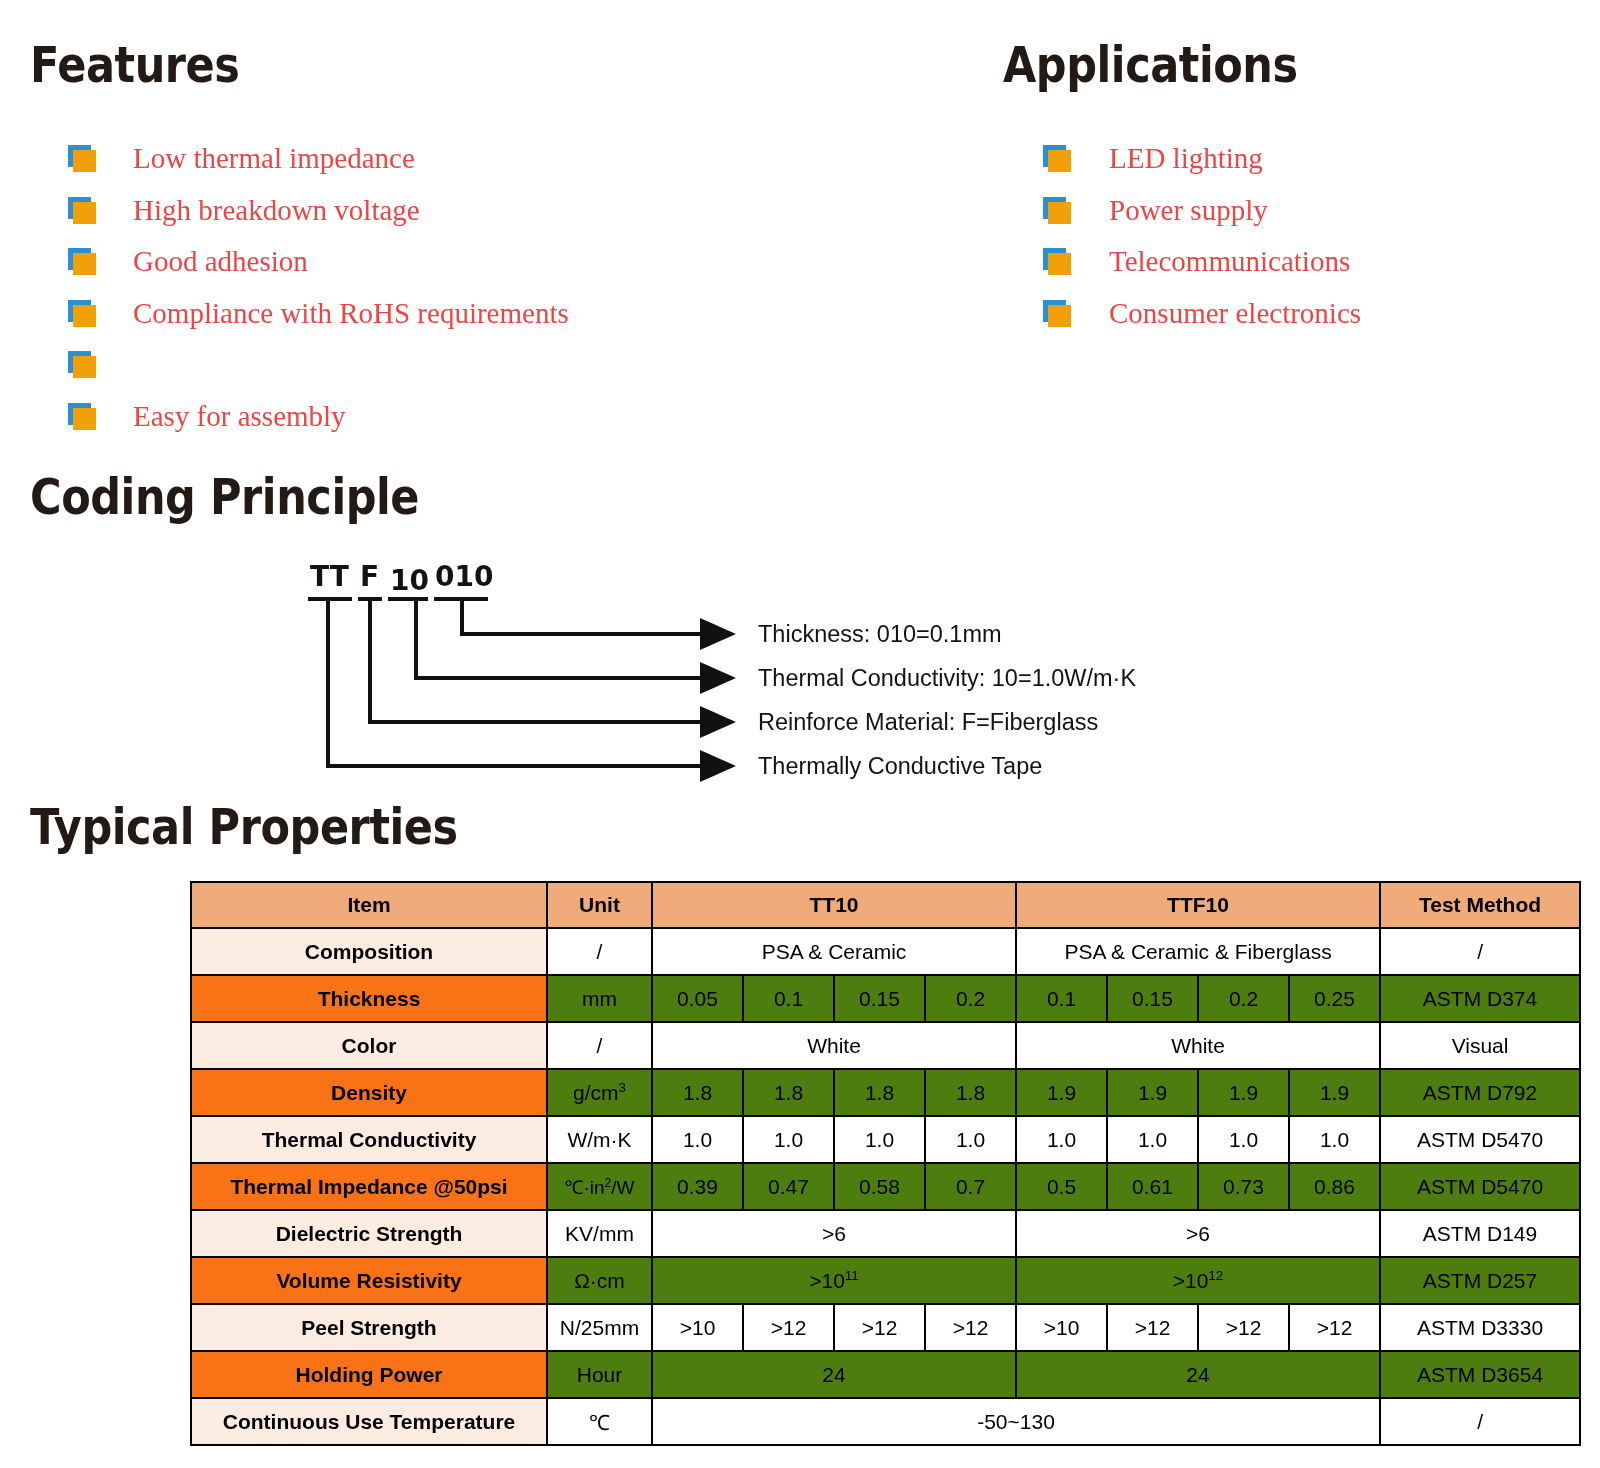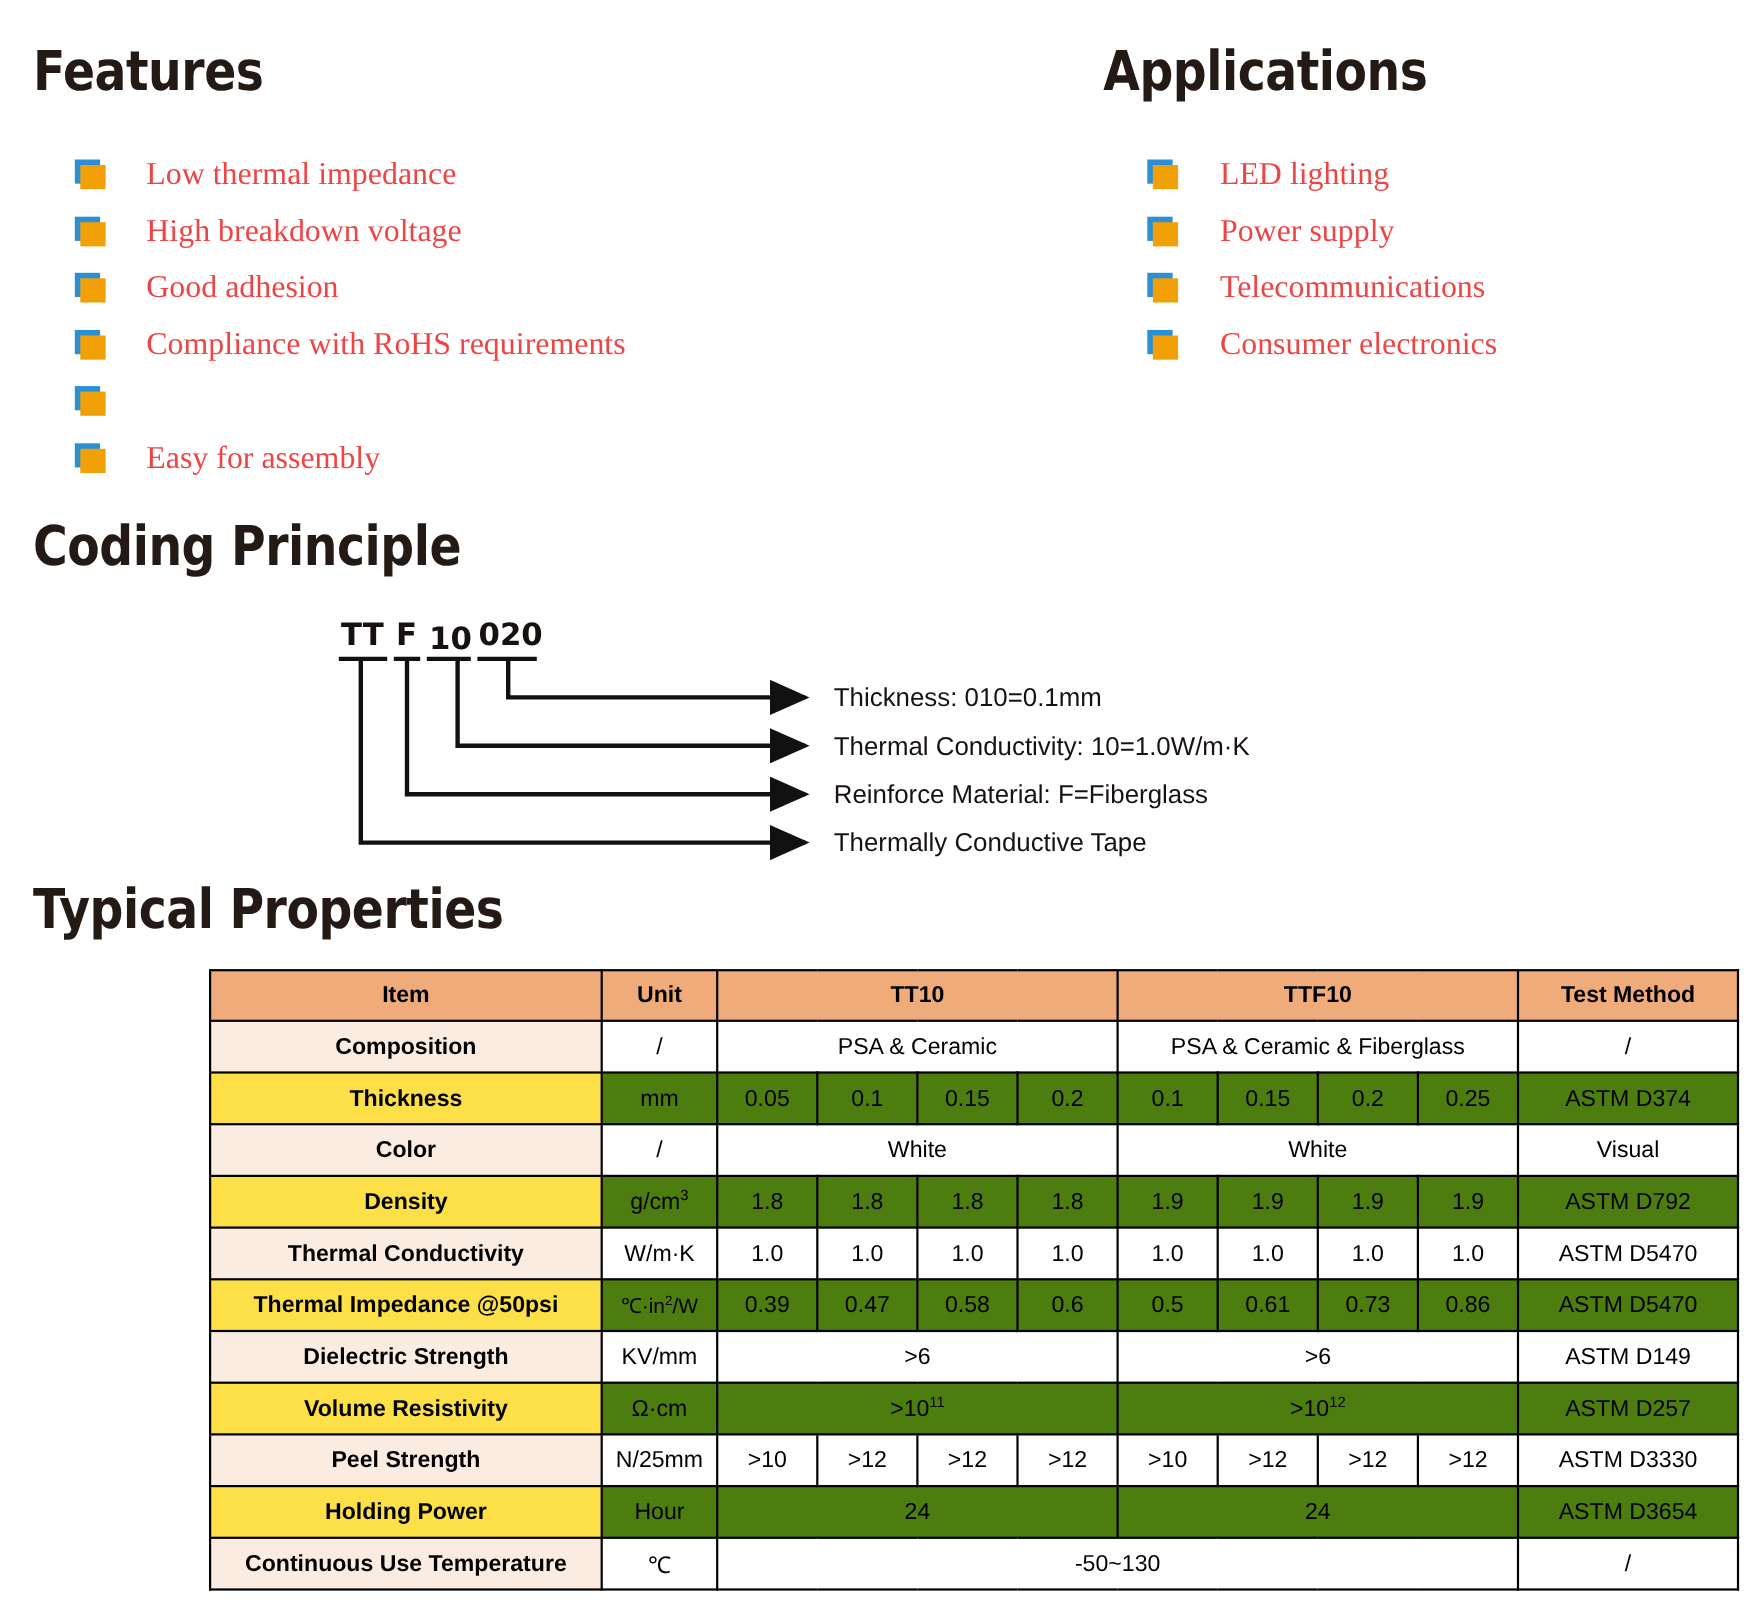--- a/index.html
+++ b/index.html
@@ -120,21 +120,21 @@
   #props-table tr.hdr td {
     background: #efab79;
     font-weight: bold;
     font-size: 21px;
     height: 44px;
   }
   td.rowhead {
     font-weight: bold;
     font-size: 21.5px;
   }
-  tr.shade td.rowhead { background: #fde047; }
+  tr.shade td.rowhead { background: #f97316; }
   tr.plain td.rowhead { background: #fbece1; }
   tr.shade td.val     { background: #4d7c0f; }
   tr.plain td.val     { background: #ffffff; }
 
   sup { font-size: 0.64em; vertical-align: super; line-height: 0; }
 </style>
 </head>
 <body>
 
 <div class="sec-title" id="features-title">Features</div>
@@ -214,21 +214,21 @@
   </div>
 </div>
 
 <div class="sec-title" id="coding-title">Coding Principle</div>
 
 <div id="coding-diagram">
 
   <div class="code-part" style="left:10px;  top:8px;">TT</div>
   <div class="code-part" style="left:60px;  top:8px;">F</div>
   <div class="code-part" style="left:90px;  top:12px;">10</div>
-  <div class="code-part" style="left:135px; top:8px;">020</div>
+  <div class="code-part" style="left:135px; top:8px;">010</div>
 
   <svg width="1160" height="235" viewBox="0 0 1160 235">
     <defs>
       <marker id="ah" markerWidth="9" markerHeight="8" refX="8" refY="4" orient="auto" markerUnits="strokeWidth">
         <path d="M0,0 L9,4 L0,8 z" fill="#111111"></path>
       </marker>
     </defs>
 
     <line x1="8" y1="47" x2="52" y2="47" stroke="#111111" stroke-width="4"></line>
     <line x1="58" y1="47" x2="82" y2="47" stroke="#111111" stroke-width="4"></line>
@@ -333,21 +333,21 @@
     <td class="val">1.0</td>
     <td class="val">ASTM D5470</td>
   </tr>
 
   <tr class="shade">
     <td class="rowhead">Thermal Impedance @50psi</td>
     <td class="val" style="font-size:19px"><span>℃·in</span><sup>2</sup><span>/W</span></td>
     <td class="val">0.39</td>
     <td class="val">0.47</td>
     <td class="val">0.58</td>
-    <td class="val">0.6</td>
+    <td class="val">0.7</td>
     <td class="val">0.5</td>
     <td class="val">0.61</td>
     <td class="val">0.73</td>
     <td class="val">0.86</td>
     <td class="val">ASTM D5470</td>
   </tr>
 
   <tr class="plain">
     <td class="rowhead">Dielectric Strength</td>
     <td class="val">KV/mm</td>

